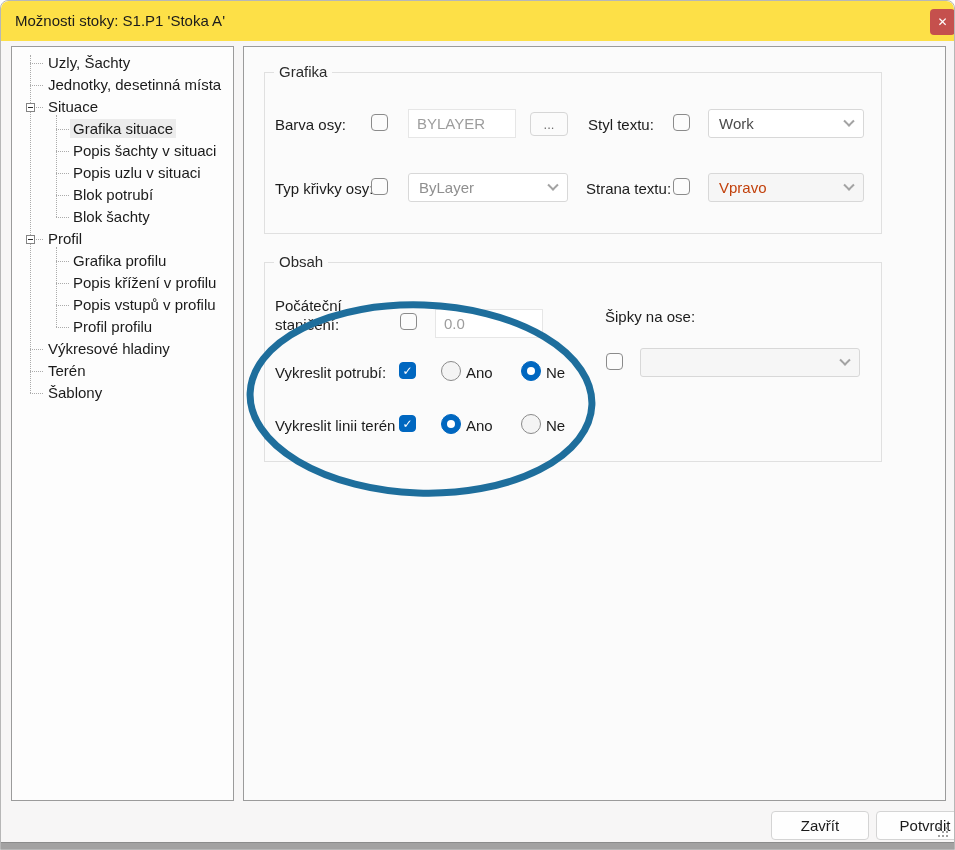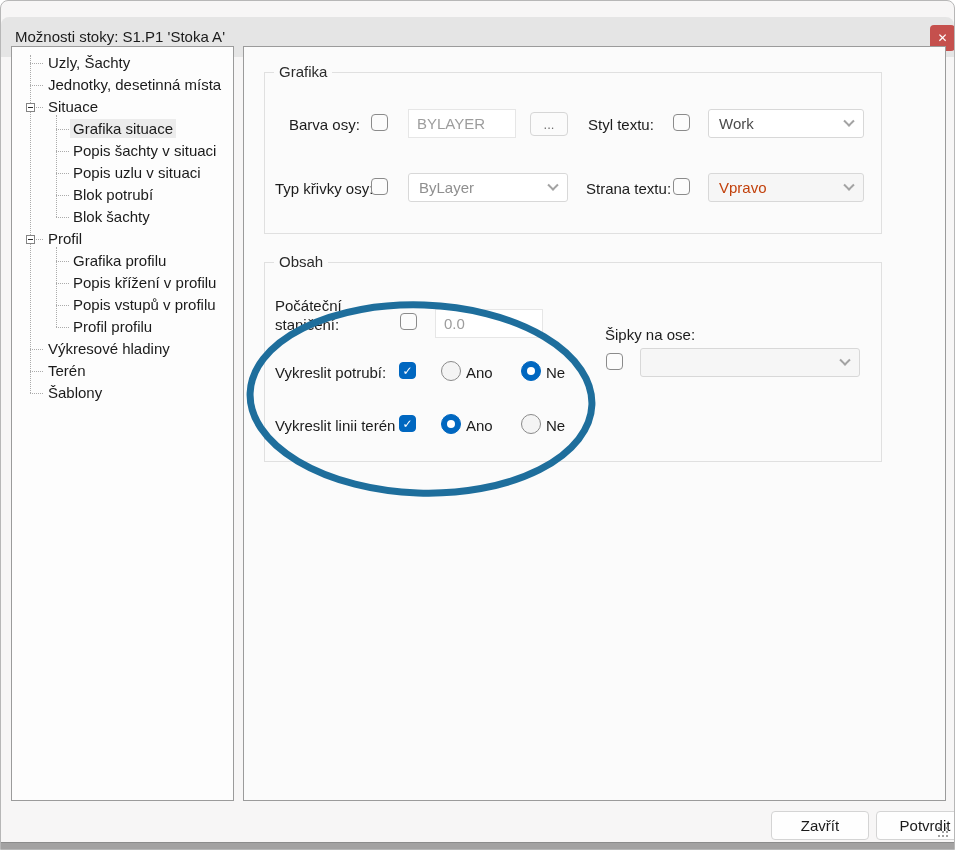--- a/index.html
+++ b/index.html
@@ -12,22 +12,22 @@
   .dialog {
     position: relative;
     width: 955px; height: 850px;
     background: #f7f6f6;
     border: 1px solid #b7b7b7;
     border-radius: 8px 8px 0 0;
     overflow: hidden;
   }
   
   .titlebar {
-    position: absolute; left: 0; top: 16px; right: 0; height: 40px;
-    background: #e5e5e5;
+    position: absolute; left: 0; top: 0; right: 0; height: 40px;
+    background: #fde047;
     border-radius: 8px 8px 0 0;
   }
   .titlebar .title {
     position: absolute; left: 14px; top: 11px;
     font-size: 15px; color: #1b1b1b;
   }
   .close-btn {
     position: absolute; left: 929px; top: 8px;
     width: 25px; height: 26px;
     background: #c5504d;
@@ -183,21 +183,21 @@
       <div class="tree-row lvl0"><span class="tree-label">Výkresové hladiny</span></div>
       <div class="tree-row lvl0"><span class="tree-label">Terén</span></div>
       <div class="tree-row lvl0"><span class="tree-label">Šablony</span></div>
     </div>
 
   <div class="content-panel">
 
     <div class="groupbox grp-grafika">
       <span class="legend">Grafika</span>
 
-      <span class="flabel" style="left:24px;top:42px">Barva osy:</span>
+      <span class="flabel" style="left:10px;top:42px">Barva osy:</span>
       <span class="cb" style="left:106px;top:41px"></span>
       <input class="textfield" style="left: 143px; top: 36px; width: 108px;" readonly="" value="BYLAYER">
       <button class="browse-btn" style="left:265px;top:39px">...</button>
 
       <span class="flabel" style="left:323px;top:42px">Styl textu:</span>
       <span class="cb" style="left:408px;top:41px"></span>
       <div class="dropdown" style="left:443px;top:36px;width:156px">
         <span class="dd-value">Work</span>
         <span class="chev"></span>
       </div>
@@ -217,21 +217,21 @@
       </div>
     </div>
 
     <div class="groupbox grp-obsah">
       <span class="legend">Obsah</span>
 
       <span class="flabel" style="left:10px;top:33px;width:100px">Počáteční staničení:</span>
       <span class="cb" style="left:135px;top:50px"></span>
       <input class="textfield" style="left: 170px; top: 46px; width: 108px;" readonly="" value="0.0">
 
-      <span class="flabel" style="left:340px;top:62px">Šipky na ose:</span>
+      <span class="flabel" style="left:340px;top:44px">Šipky na ose:</span>
       <span class="cb" style="left:341px;top:90px"></span>
       <div class="dropdown disabled" style="left:375px;top:85px;width:220px">
         <span class="dd-value"></span>
         <span class="chev"></span>
       </div>
 
       <span class="flabel" style="left:10px;top:100px">Vykreslit potrubí:</span>
       <span class="cb checked" style="left:134px;top:99px"></span>
       <span class="radio" style="left:176px;top:98px"></span>
       <span class="flabel" style="left:201px;top:100px">Ano</span>

